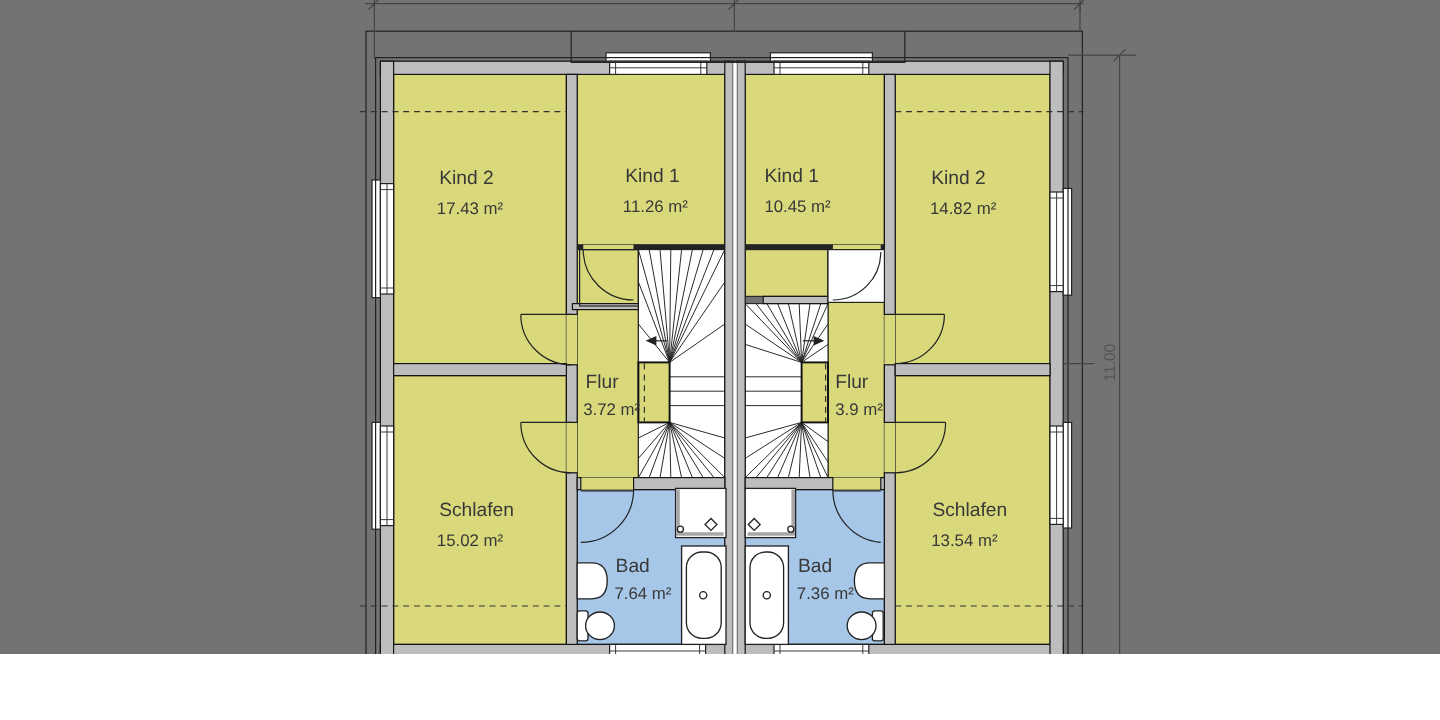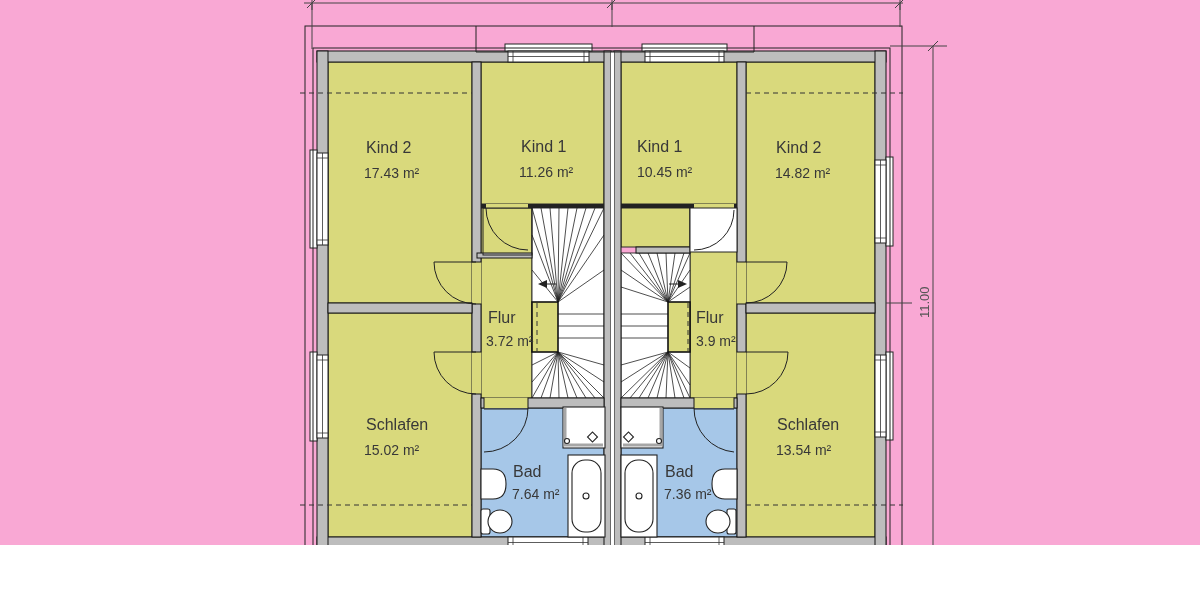--- a/index.html
+++ b/index.html
@@ -1,16 +1,16 @@
 <!DOCTYPE html>
 <html style="--room_fill: #d9d97c; --bath_fill: #a6c7e8; --wall_fill: #bdbdbd;"><head>
 <meta charset="utf-8">
 <style>
   html,body{margin:0;padding:0;background:#fff;}
-  .stage{position:relative;width:1200px;height:545px;background:#f9a8d4;overflow:hidden;
+  .stage{position:relative;width:1200px;height:545px;background:#737373;overflow:hidden;
          font-family:"Liberation Sans",sans-serif;}
   svg{position:absolute;left:0;top:0;}
   .room{fill:var(--room_fill,#d9d97c);stroke:#2a2a2a;stroke-width:1;}
   .patch{fill:var(--room_fill,#d9d97c);stroke:none;}
   .bath{fill:var(--bath_fill,#a6c7e8);stroke:#2a2a2a;stroke-width:1;}
   .wall{fill:var(--wall_fill,#bdbdbd);stroke:#151515;stroke-width:1;}
   .solid{fill:#222;stroke:none;}
   .white{fill:#fff;stroke:#222;stroke-width:1;}
   .ln{fill:none;stroke:#222;stroke-width:1;}
   .thin{fill:none;stroke:#333;stroke-width:0.8;}

